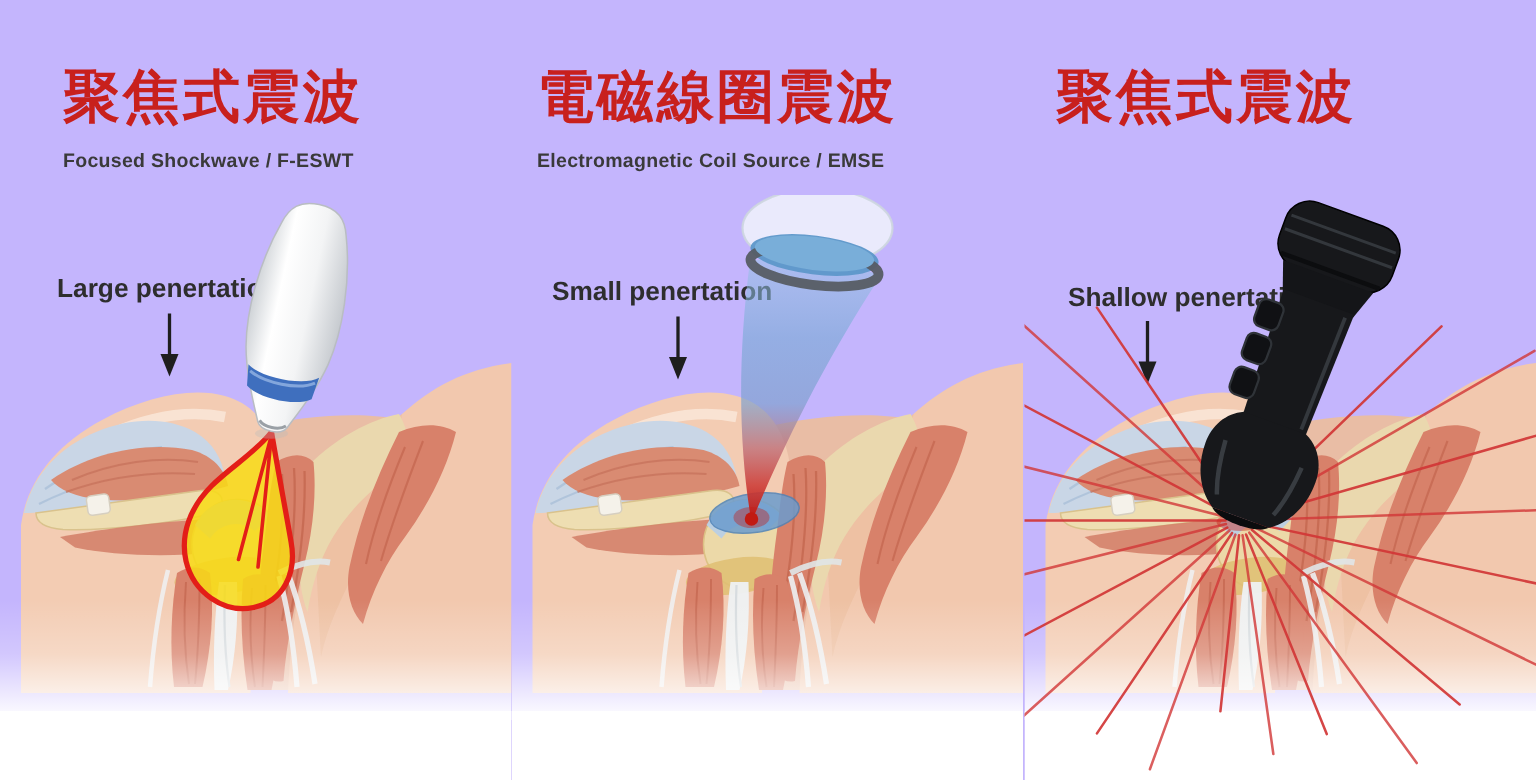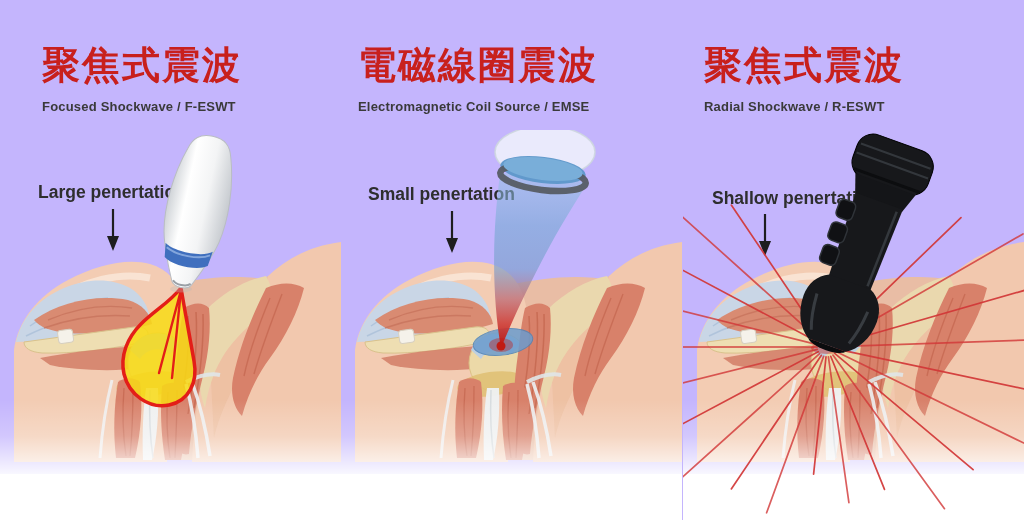--- a/index.html
+++ b/index.html
@@ -148,21 +148,20 @@
         <ellipse cx="202" cy="39" rx="40" ry="11" transform="rotate(7 202 39)" fill="#79aed9"></ellipse>
         <ellipse cx="160" cy="215" rx="12" ry="7" fill="rgba(198,28,22,0.4)"></ellipse>
         <circle cx="160" cy="216" r="4.5" fill="#c11a12"></circle>
       </g>
     </svg>
   </section>
 
   <section class="panel p3">
     <div class="head">
       <div class="title">聚焦式震波</div>
-      <div class="subtitle">Radial Shockwave / R-ESWT</div>
     </div>
     <div class="annotation">Shallow penertation</div>
     <svg class="arrow" viewBox="0 0 18 44">
       <line x1="9" y1="1" x2="9" y2="30" stroke="#1e1e1e" stroke-width="2.2"></line>
       <polygon points="3,28 15,28 9,43" fill="#1e1e1e"></polygon>
     </svg>
     <svg class="illus" viewBox="0 0 341 390">
       <use href="#anatomy"></use>
       <g>
           <line x1="151.2" y1="210.1" x2="278.0" y2="87.6" stroke="var(--ray-red,#d23737)" stroke-width="1.7" stroke-linecap="round" opacity="0.92"></line>

